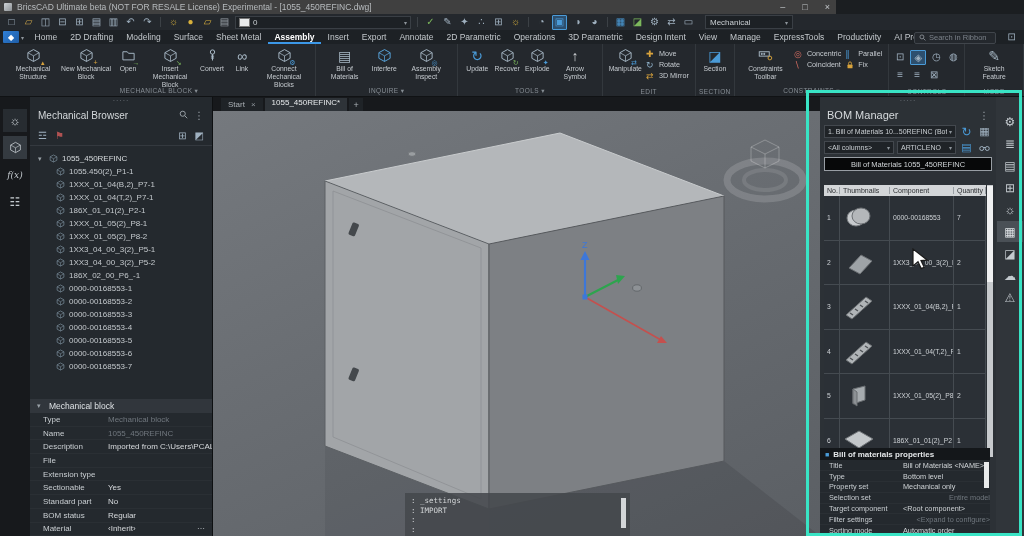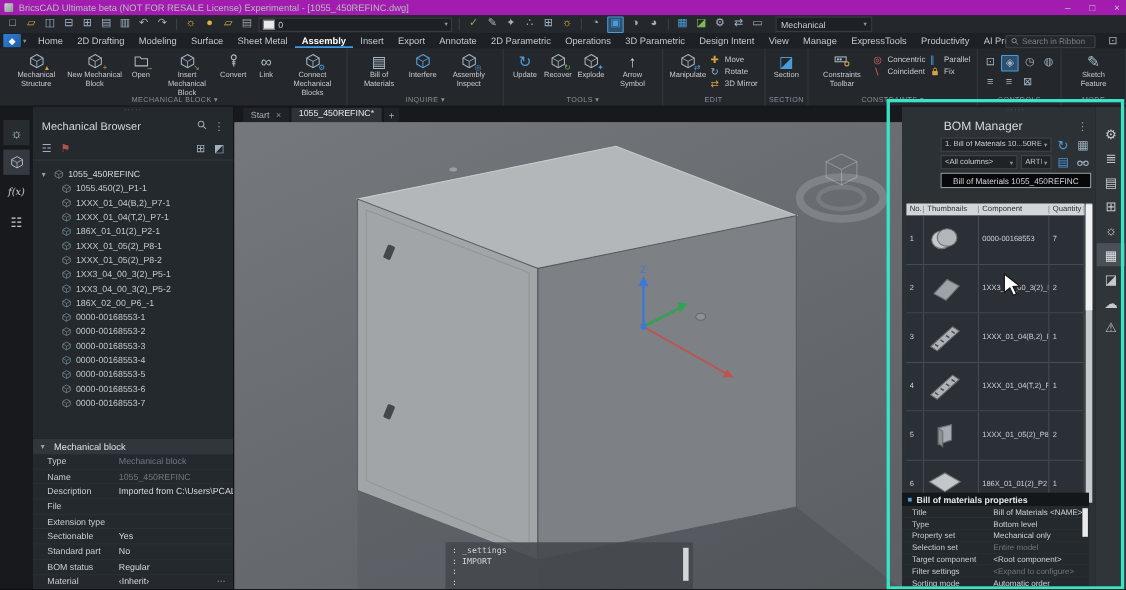--- a/index.html
+++ b/index.html
@@ -3,21 +3,21 @@
 <meta charset="utf-8">
 <style>
   html,body{margin:0;padding:0;background:#000;}
   #root{position:relative;width:1024px;height:536px;overflow:hidden;background:#1b1e21;
         font-family:"Liberation Sans",sans-serif;color:#c6cbd0;-webkit-font-smoothing:antialiased;}
   .abs{position:absolute;}
   .g{display:inline-flex;align-items:center;justify-content:center;line-height:1;}
   .ic{position:relative;display:inline-flex;align-items:center;justify-content:center;}
   .badge{position:absolute;right:-4px;bottom:-3px;font-size:7px;line-height:1;}
   
-  .titlebar{left:0;top:0;width:1024px;height:14px;background:#a21caf;display:flex;align-items:center;
+  .titlebar{left:0;top:0;width:836px;height:14px;background:#404040;display:flex;align-items:center;
             gap:5px;padding-left:4px;box-sizing:border-box;font-size:8.5px;color:#b7bbbe;}
   .appico{width:8px;height:8px;background:linear-gradient(135deg,#cfd3d6,#8d9296);border-radius:1px;}
   .winbtns{position:absolute;right:6px;top:0;height:14px;display:flex;gap:17px;align-items:center;
            font-size:9px;color:#c3c7ca;}
   
   .qat{left:0;top:14px;width:1024px;height:16px;background:#24282d;display:flex;align-items:center;
        padding-left:5px;box-sizing:border-box;gap:4px;}
   .qicon{width:13px;height:13px;font-size:10px;color:#9fb0bf;display:flex;align-items:center;justify-content:center;}
   .qsep{width:1px;height:10px;background:#3c4146;margin:0 2px;}
   .layerbox{display:flex;align-items:center;gap:3px;width:168px;height:11px;background:#1d2125;
@@ -83,21 +83,21 @@
   .mprow .lab{width:78px;padding-left:13px;color:#c9ced2;box-sizing:border-box;white-space:nowrap;}
   .mprow .val{flex:1;color:#d7dadd;white-space:nowrap;overflow:hidden;}
   .mprow .val.muted{color:#70777e;}
   .mprow .trail{padding-right:6px;color:#aeb4b9;font-size:8px;letter-spacing:1px;}
   
   .vp{left:213px;top:111px;width:607px;height:425px;background:linear-gradient(155deg,#75797e 0%,#6a6e73 40%,#5b5f64 100%);overflow:hidden;}
   .cmd{left:192px;top:382px;width:225px;height:43px;background:rgba(68,72,76,.88);color:#d3d6d8;
        font-family:"DejaVu Sans Mono",monospace;font-size:7.5px;line-height:9.5px;padding:3px 10px 0 6px;box-sizing:border-box;}
   .cmdbar{position:absolute;right:4px;top:5px;width:5px;height:30px;background:#d4d7d9;}
   
-  .rpanel{left:820px;top:97px;width:176px;height:439px;background:#2c3136;box-sizing:border-box;padding-left:31px;}
+  .rpanel{left:820px;top:97px;width:176px;height:439px;background:#2c3136;box-sizing:border-box;}
   .bhead{height:20px;display:flex;align-items:center;padding:0 7px;}
   .btitle{font-size:11px;color:#d6dadd;flex:1;}
   .brow{display:flex;align-items:center;gap:3px;padding:0 4px;margin-bottom:3px;}
   .bsel{height:13px;background:#1f2327;border:1px solid #43484e;display:flex;align-items:center;
         font-size:7px;color:#c9ced2;padding:0 3px;gap:2px;box-sizing:border-box;overflow:hidden;white-space:nowrap;}
   .bsel .cv{color:#8d949a;font-size:6px;margin-left:auto;}
   .bico{width:15px;height:13px;display:flex;align-items:center;justify-content:center;font-size:11px;color:#9fb0bf;}
   .blackbar{margin:2px 4px 3px 4px;height:12px;background:#070809;border:1px solid #989ea4;display:flex;
             align-items:center;justify-content:center;font-size:7.5px;color:#d0d4d7;}
   .bomtable{position:absolute;left:4px;top:88px;width:162px;}
@@ -109,21 +109,21 @@
   .bomrow div{padding-left:3px;border-right:1px solid #454b51;box-sizing:border-box;height:100%;
               display:flex;align-items:center;overflow:hidden;white-space:nowrap;}
   .vscroll{position:absolute;right:3px;top:88px;width:6px;height:272px;background:#c7cacd;}
   .vthumb{position:absolute;left:0;top:1px;width:6px;height:96px;background:#f0f1f2;}
   .bprops{position:absolute;left:0px;bottom:0px;width:170px;background:#24292e;}
   .bphead{height:12px;background:#14171a;display:flex;align-items:center;gap:4px;padding-left:5px;
           font-size:8px;font-weight:bold;color:#e4e7e9;}
   .bprow{height:9.8px;display:flex;align-items:center;font-size:7.3px;border-bottom:1px solid #2a2f34;}
   .bprow .lab{width:83px;padding-left:9px;color:#c9ced2;box-sizing:border-box;white-space:nowrap;}
   .bprow .val{flex:1;color:#cfd3d6;white-space:nowrap;overflow:hidden;}
-  .bprow .val.muted{color:#70777e;}
+  .bprow .val.muted{color:#70777e;text-align:right;}
   .bscroll{position:absolute;right:1px;top:14px;width:5px;height:26px;background:#e8eaeb;}
   
   .rstrip{left:996px;top:97px;width:28px;height:439px;background:#30353a;display:flex;flex-direction:column;
           align-items:center;padding-top:14px;box-sizing:border-box;gap:1px;}
   .rsic{width:26px;height:21px;display:flex;align-items:center;justify-content:center;font-size:12px;color:#c3c9ce;}
   .rsic.active{background:#4a5056;}
   
   .hl{left:806px;top:90px;width:210px;height:440px;border:3px solid #39e4c5;z-index:55;pointer-events:none;}
   .cursor{z-index:60;pointer-events:none;}
 </style>

